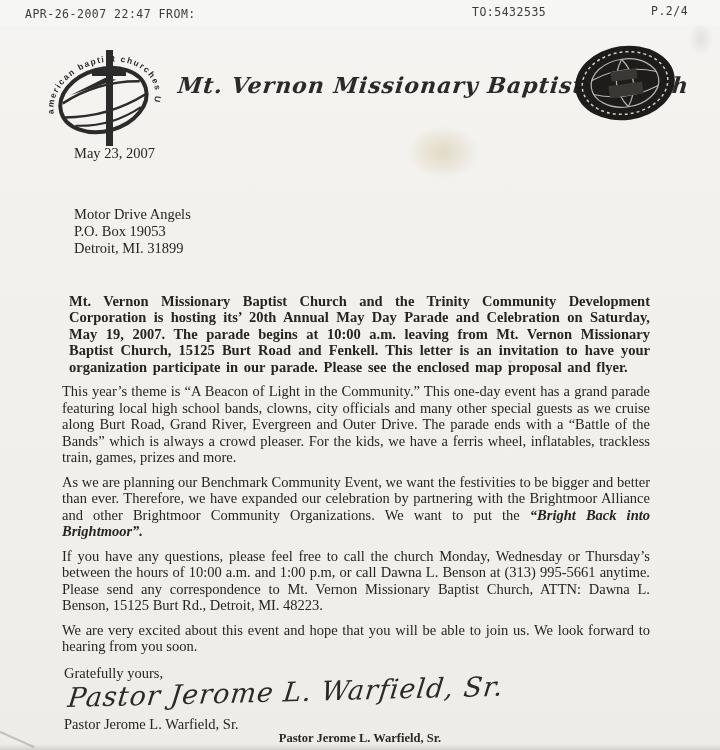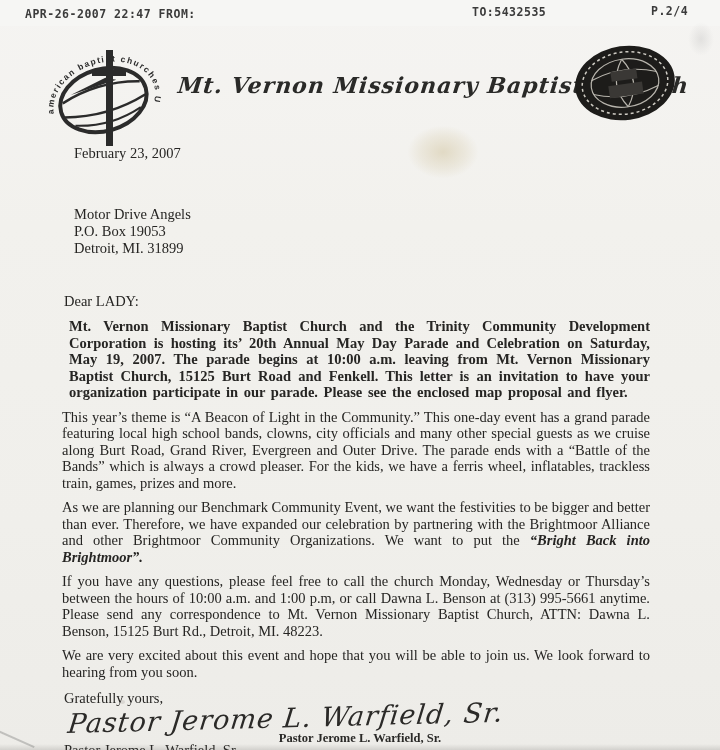--- a/index.html
+++ b/index.html
@@ -9,21 +9,21 @@
     background:linear-gradient(180deg,#f5f4f2 0%,#f2f1ed 30%,#f0efeb 70%,#edece8 100%);
     overflow:hidden;
     font-family:"Liberation Serif", serif;
     color:#22211f;
   }
   
   .fax-strip{
     position:absolute;top:0;left:0;right:0;height:26px;
     background:#f6f6f4;
     font-family:"DejaVu Sans Mono", monospace;
-    font-size:11.5px;color:#3b3b3b;letter-spacing:.5px;font-weight:bold;
+    font-size:11.5px;color:#3b3b3b;letter-spacing:.5px;
   }
   .fax-left{position:absolute;left:25px;top:7px;}
   .fax-to{position:absolute;left:472px;top:5px;text-align:center;}
   .fax-page{position:absolute;left:634px;top:4px;margin-left:17px;}
 
   
   .letterhead{position:absolute;top:36px;left:0;right:0;height:120px;}
   .logo-left{position:absolute;left:34px;top:8px;width:140px;height:110px;}
   .church-title{
     position:absolute;left:178px;top:36px;width:380px;
@@ -130,29 +130,28 @@
       </g>
     </svg>
   </div>
 
   <div class="stain1"></div>
   <div class="stain2"></div>
   <div class="speck1"></div>
   <div class="speck2"></div>
 
   <div class="letter-body">
-    <div class="date-line">February 23, 2007</div>
+    <div class="date-line">May 23, 2007</div>
 
     <div class="address-block">
       <div>Motor Drive Angels</div>
       <div>P.O. Box 19053</div>
       <div>Detroit, MI. 31899</div>
     </div>
 
-    <div class="salutation">Dear LADY:</div>
 
     <p class="para bold">Mt. Vernon Missionary Baptist Church and the Trinity Community Development Corporation is hosting its’ 20th Annual May Day Parade and Celebration on Saturday, May 19, 2007.  The parade begins at 10:00 a.m. leaving from Mt. Vernon Missionary Baptist Church, 15125 Burt Road and Fenkell.  This letter is an invitation to have your organization participate in our parade.  Please see the enclosed map proposal and flyer.</p>
 
     <p class="para">This year’s theme is “A Beacon of Light in the Community.” This one-day event has a grand parade featuring local high school bands, clowns, city officials and many other special guests as we cruise along Burt Road, Grand River, Evergreen and Outer Drive. The parade ends with a “Battle of the Bands” which is always a crowd pleaser.  For the kids, we have a ferris wheel, inflatables, trackless train, games, prizes and more.</p>
 
     <p class="para"><span>As we are planning our Benchmark Community Event, we want the festivities to be bigger and better than ever.  Therefore, we have expanded our celebration by partnering with the Brightmoor Alliance and other Brightmoor Community Organizations.  We want to put the </span><span class="quote-bi">“Bright Back into Brightmoor”.</span></p>
 
     <p class="para">If you have any questions, please feel free to call the church Monday, Wednesday or Thursday’s between the hours of 10:00 a.m. and 1:00 p.m, or call Dawna L. Benson at (313) 995-5661 anytime.  Please send any correspondence to Mt. Vernon Missionary Baptist Church, ATTN: Dawna L. Benson, 15125 Burt Rd., Detroit, MI. 48223.</p>
 
     <p class="para">We are very excited about this event and hope that you will be able to join us.  We look forward to hearing from you soon.</p>

